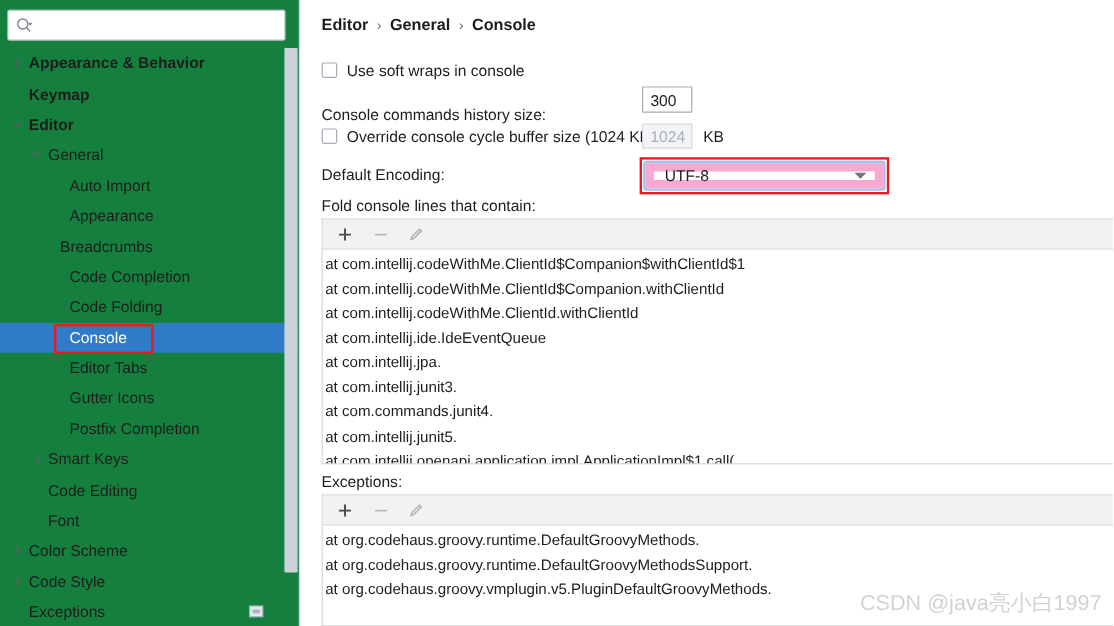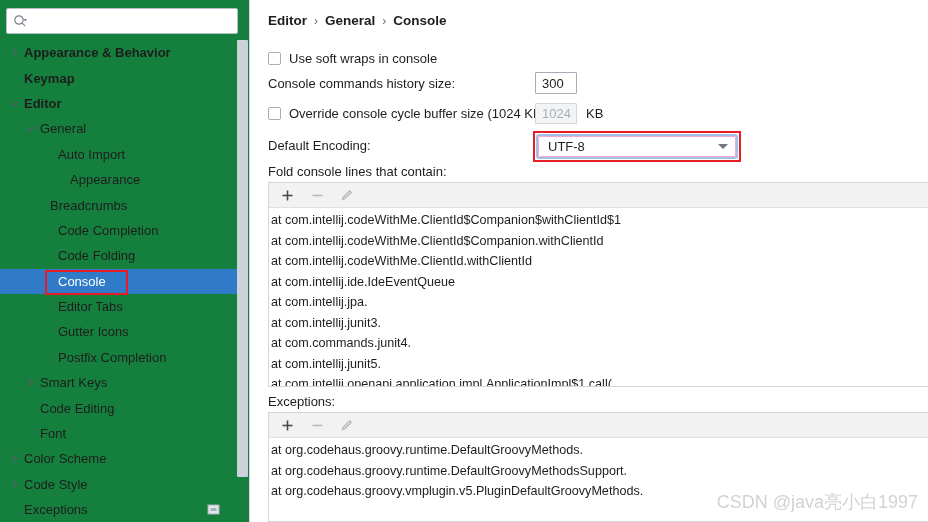--- a/index.html
+++ b/index.html
@@ -140,21 +140,21 @@
   }
 
   .row-softwrap {
     position: absolute;
     left: 18px; top: 51px;
     display: flex;
     align-items: center;
   }
   .row-history {
     position: absolute;
-    left: 18px; top: 76px;
+    left: 18px; top: 88px;
     display: flex;
     align-items: center;
     width: 330px;
   }
   .row-override {
     position: absolute;
     left: 18px; top: 106px;
     display: flex;
     align-items: center;
   }
@@ -231,21 +231,21 @@
     left: 286px; top: 134px;
     width: 202px; height: 25px;
     border: 2px solid #9fc2ea;
     border-radius: 3px;
     background: #ffffff;
   }
   .combo {
     position: absolute;
     left: 288px; top: 136px;
     width: 198px; height: 21px;
-    border: 1px solid #f9a8d4;
+    border: 7px solid #f9a8d4;
     background: #ffffff;
     display: flex;
     align-items: center;
     justify-content: space-between;
     padding: 0 7px 0 9px;
     font-size: 13px;
     color: #1d1d1d;
     border-radius: 1px;
     z-index: 7;
   }
@@ -356,21 +356,21 @@
             <svg width="13" height="13" viewBox="0 0 13 13">
               <polyline points="3,5 6.5,8.6 10,5" fill="none" stroke="#5a5f66" stroke-width="1.3"></polyline>
             </svg>
           </span>
           <span class="tree-label">General</span>
         </div>
         <div class="tree-row" style="padding-left: 42px;">
           <span class="arrow none"></span>
           <span class="tree-label">Auto Import</span>
         </div>
-        <div class="tree-row" style="padding-left: 54px;">
+        <div class="tree-row" style="padding-left: 42px;">
           <span class="arrow none"></span>
           <span class="tree-label">Appearance</span>
         </div>
         <div class="tree-row" style="padding-left: 34px;">
           <span class="arrow none"></span>
           <span class="tree-label">Breadcrumbs</span>
         </div>
         <div class="tree-row" style="padding-left: 42px;">
           <span class="arrow none"></span>
           <span class="tree-label">Code Completion</span>

